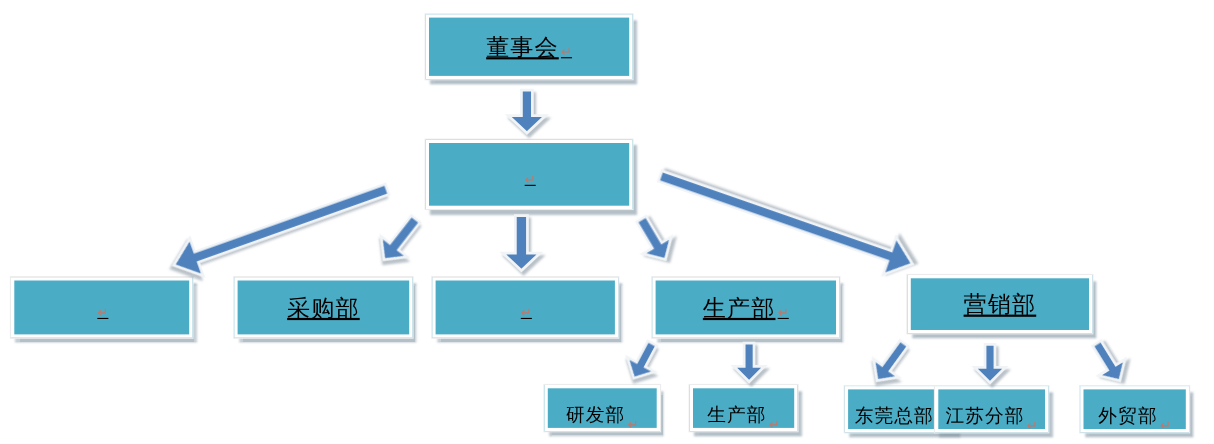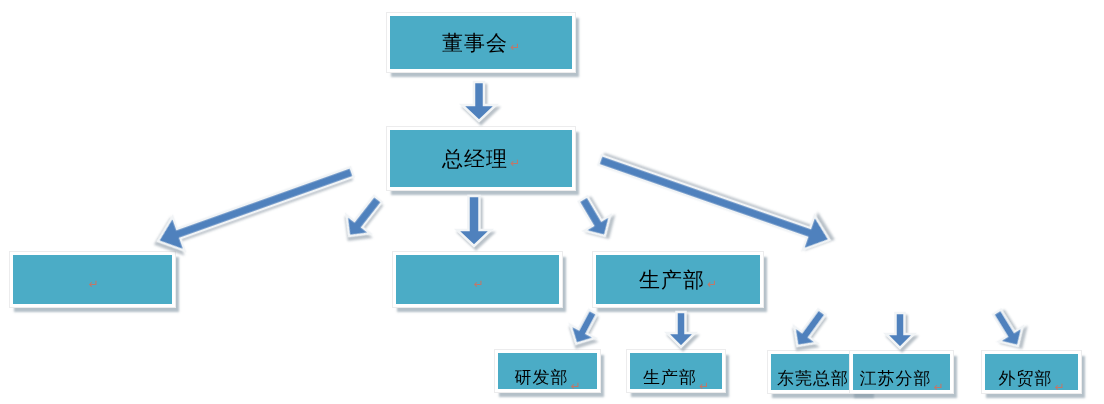--- a/index.html
+++ b/index.html
@@ -8,21 +8,21 @@
     overflow:hidden; font-family:"DejaVu Sans",sans-serif;
   }
   .node {
     position:absolute; box-sizing:border-box;
     background:#4bacc6;
     border:3px solid #ffffff;
     box-shadow: 0 0 0 1px #ececed, 4px 5px 2px rgba(134,154,166,0.62);
     display:flex; align-items:center; justify-content:center;
     color:#000000; letter-spacing:1px; white-space:nowrap;
   }
-  .r1 { font-size:21px; }
+  .r1 { font-size:21px;text-decoration:underline; }
   .small { font-size:17px;align-items:flex-end; }
   .pilcrow {
     color:#c0786a; font-size:12px; letter-spacing:0; margin-left:2px;
     transform:translateY(4px); display:inline-block;
   }
   .arrow { position:absolute; transform-origin:50% 0; }
   .arrow svg {
     display:block; overflow:visible;
     filter: drop-shadow(2.5px 3px 1px rgba(128,142,155,0.55));
   }
@@ -31,38 +31,43 @@
 <body>
 
 <div class="canvas">
 
   <div class="node r1" style="left:387px;top:13px;width:188px;height:59px">
     <span>董事会</span>
       <span class="pilcrow">↵</span>
   </div>
 
   <div class="node r1" style="left:387px;top:127px;width:188px;height:63px">
-    <span>总经理</span>
       <span class="pilcrow">↵</span>
   </div>
 
   <div class="node r1" style="left:10px;top:252px;width:165px;height:55px">
       <span class="pilcrow">↵</span>
   </div>
 
+  <div class="node r1" style="left:213px;top:252px;width:162px;height:55px">
+    <span>采购部</span>
+  </div>
 
   <div class="node r1" style="left:393px;top:252px;width:169px;height:55px">
       <span class="pilcrow">↵</span>
   </div>
 
   <div class="node r1" style="left:593px;top:252px;width:170px;height:55px">
     <span>生产部</span>
       <span class="pilcrow">↵</span>
   </div>
 
+  <div class="node r1" style="left:825px;top:250px;width:168px;height:53px">
+    <span>营销部</span>
+  </div>
 
   <div class="node small" style="left:495px;top:350px;width:105px;height:42px">
     <span>研发部</span>
       <span class="pilcrow">↵</span>
   </div>
 
   <div class="node small" style="left:627px;top:350px;width:98px;height:42px">
     <span>生产部</span>
       <span class="pilcrow">↵</span>
   </div>

